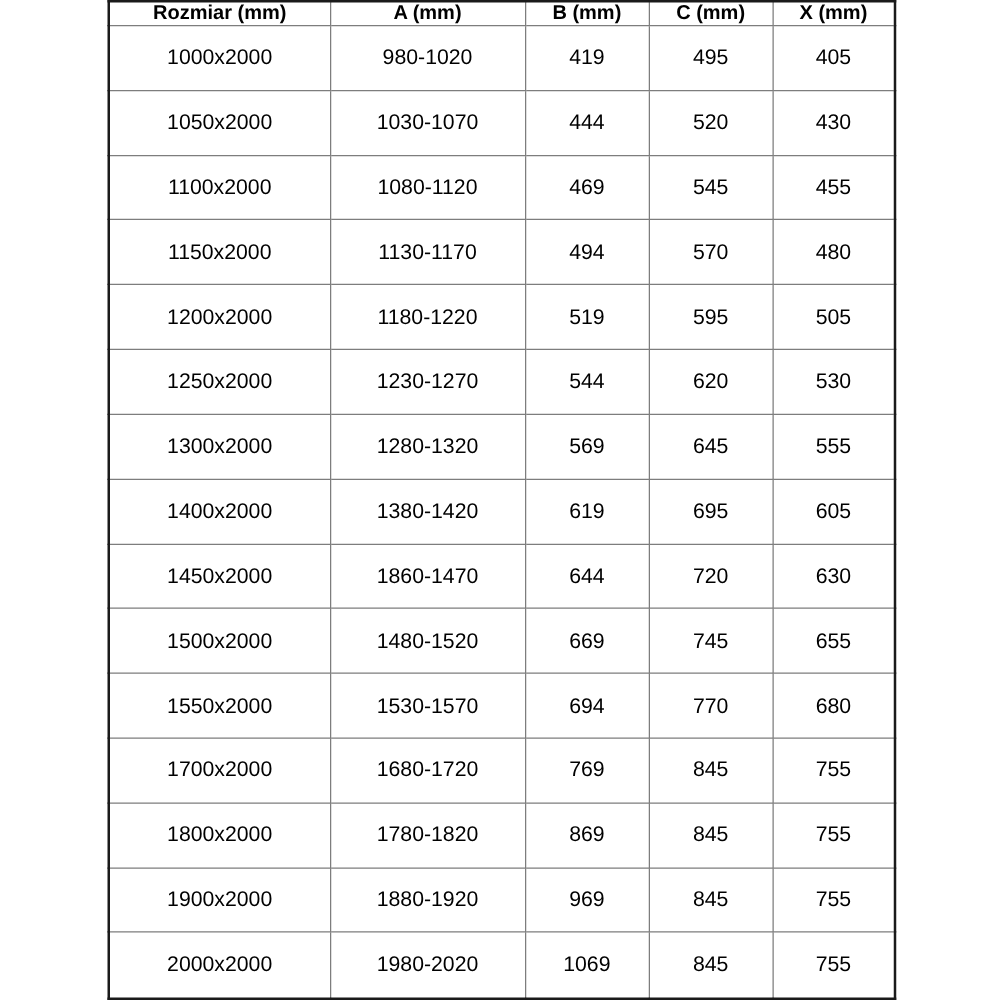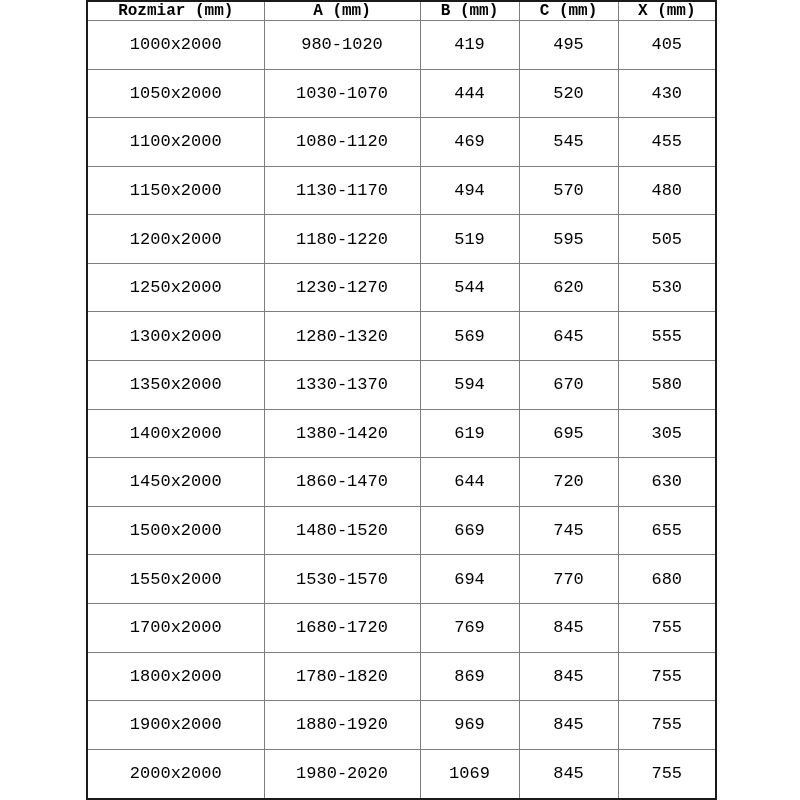--- a/index.html
+++ b/index.html
@@ -5,21 +5,21 @@
   html, body {
     margin: 0;
     padding: 0;
     background: #ffffff;
   }
   .page {
     position: relative;
     width: 800px;
     height: 800px;
     background: #ffffff;
-    font-family: Liberation Mono, monospace;
+    font-family: Liberation Sans, sans-serif;
     overflow: hidden;
   }
   table.size-table {
     position: absolute;
     left: 86px;
     top: 0px;
     width: 629px;
     height: 800px;
     border-collapse: collapse;
     table-layout: fixed;
@@ -109,32 +109,25 @@
           <td>530</td>
         </tr>
         <tr>
           <td>1300x2000</td>
           <td>1280-1320</td>
           <td>569</td>
           <td>645</td>
           <td>555</td>
         </tr>
         <tr>
-          <td>1350x2000</td>
-          <td>1330-1370</td>
-          <td>594</td>
-          <td>670</td>
-          <td>580</td>
-        </tr>
-        <tr>
           <td>1400x2000</td>
           <td>1380-1420</td>
           <td>619</td>
           <td>695</td>
-          <td>305</td>
+          <td>605</td>
         </tr>
         <tr>
           <td>1450x2000</td>
           <td>1860-1470</td>
           <td>644</td>
           <td>720</td>
           <td>630</td>
         </tr>
         <tr>
           <td>1500x2000</td>

